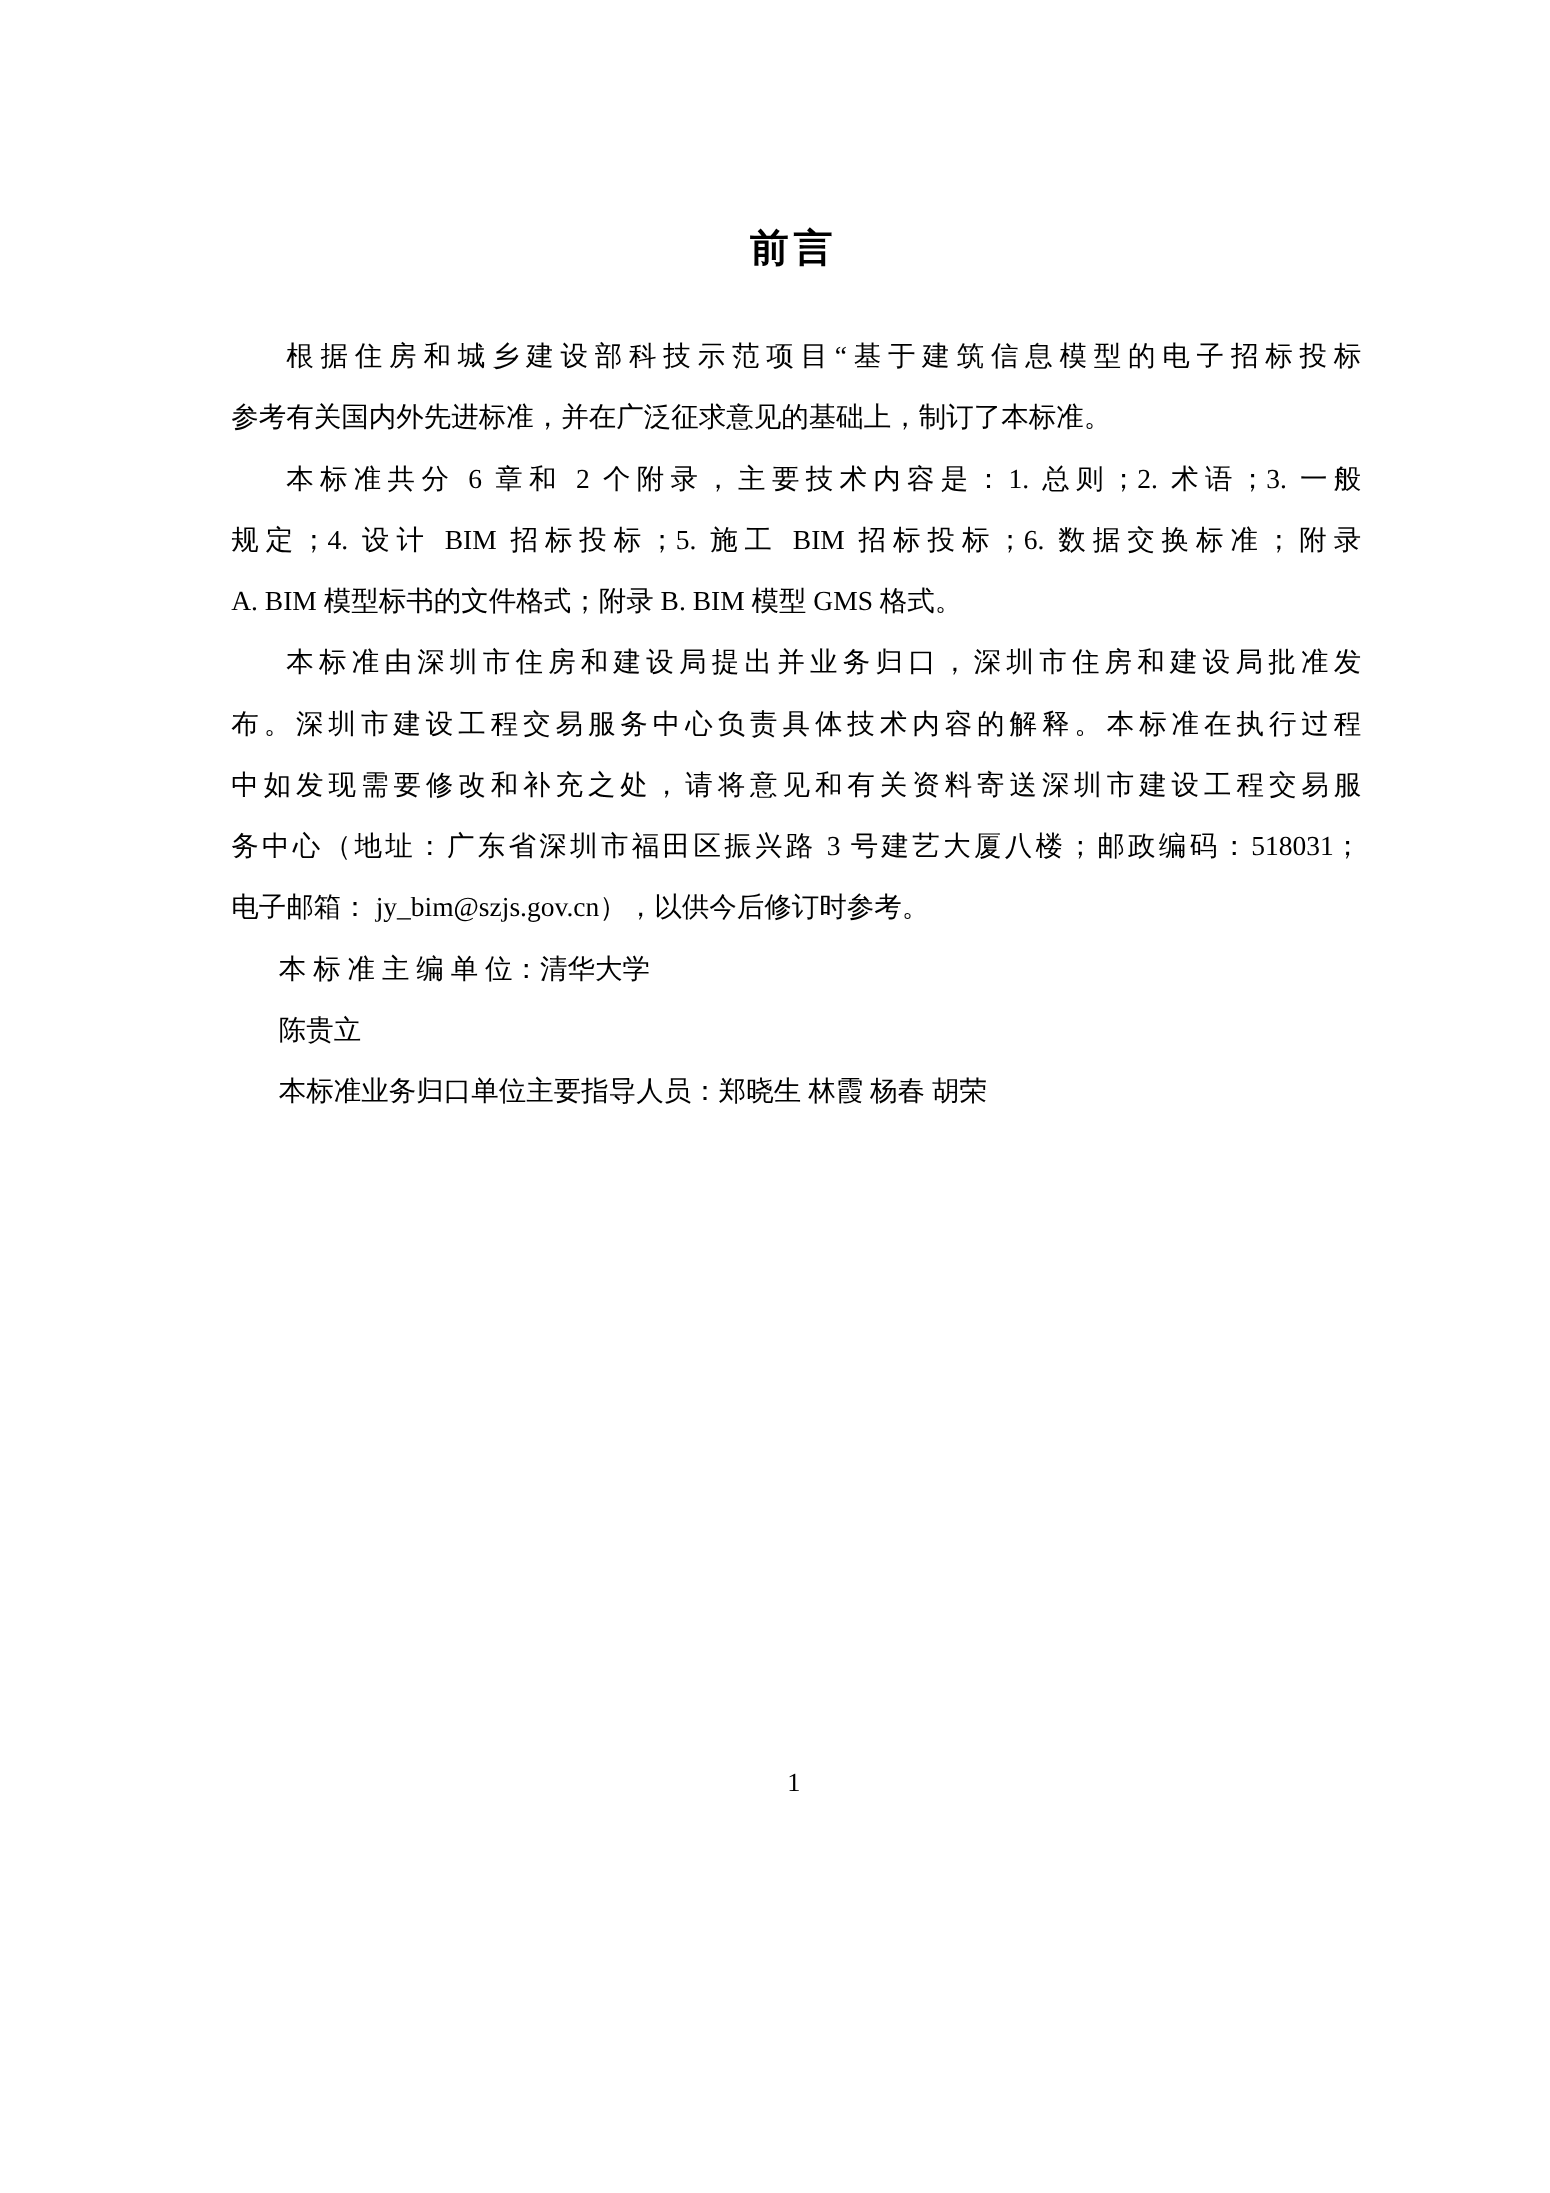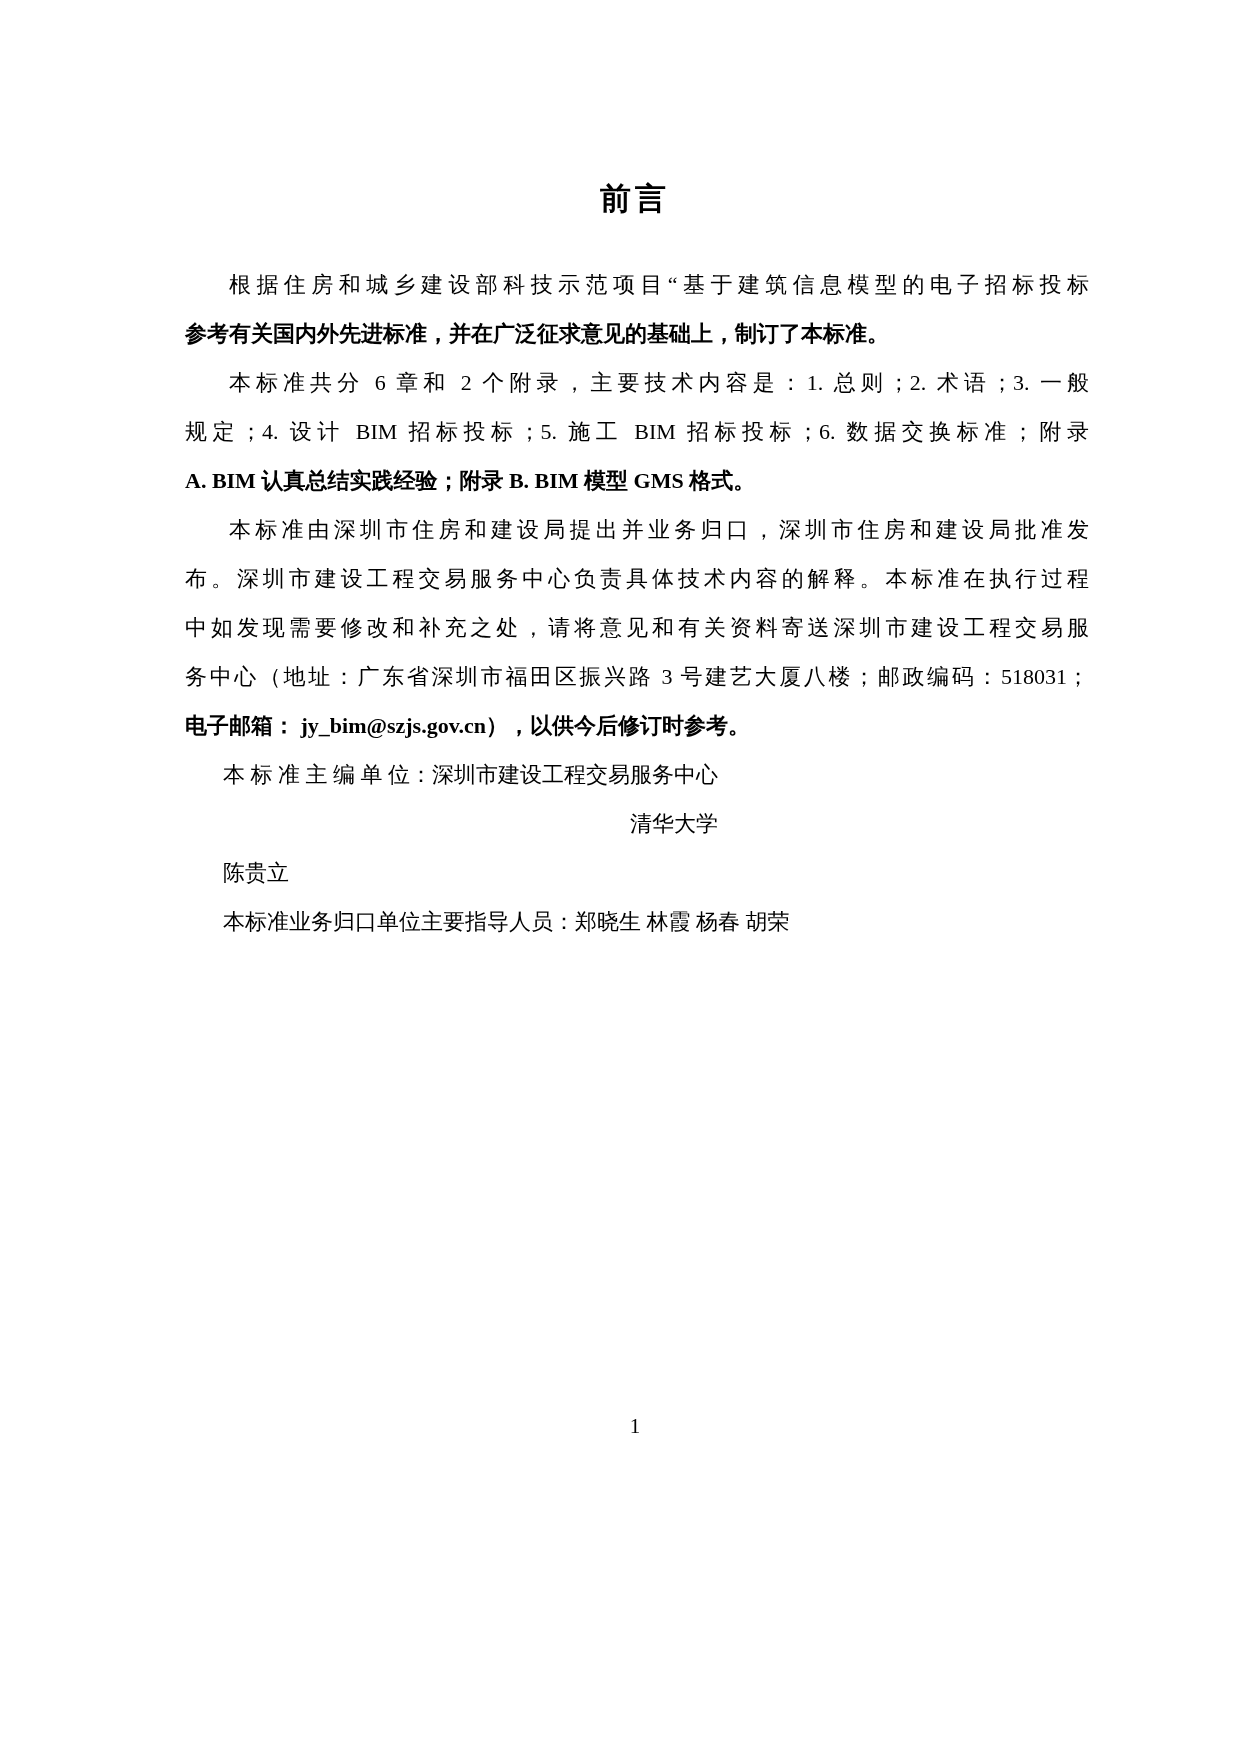--- a/index.html
+++ b/index.html
@@ -38,21 +38,20 @@
     line-height: 49px;
   }
   .para { margin: 0; padding: 0; }
   .jline {
     text-align: justify;
     text-align-last: justify;
   }
   .jlast {
     text-align: left;
     text-align-last: left;
-    font-weight: bold;
   }
   .ind { text-indent: 44px; }
   .credits { margin: 0; padding: 0; }
   .credit-row {
     display: flex;
     align-items: flex-start;
     padding-left: 38px;
     text-align: right;
   }
   .credit-label {
@@ -82,37 +81,36 @@
   <div class="text-block">
 
     <div class="para">
       <div class="jline ind">根据住房和城乡建设部科技示范项目“基于建筑信息模型的电子招标投标</div>
       <div class="jline jlast">参考有关国内外先进标准，并在广泛征求意见的基础上，制订了本标准。</div>
     </div>
 
     <div class="para">
       <div class="jline ind">本标准共分 6 章和 2 个附录，主要技术内容是：1. 总则；2. 术语；3. 一般</div>
       <div class="jline">规定；4. 设计 BIM 招标投标；5. 施工 BIM 招标投标；6. 数据交换标准；附录</div>
-      <div class="jline jlast">A. BIM 认真总结实践经验；附录 B. BIM 模型 GMS 格式。</div>
+      <div class="jline jlast">A. BIM 模型标书的文件格式；附录 B. BIM 模型 GMS 格式。</div>
     </div>
 
     <div class="para">
       <div class="jline ind">本标准由深圳市住房和建设局提出并业务归口，深圳市住房和建设局批准发</div>
       <div class="jline">布。深圳市建设工程交易服务中心负责具体技术内容的解释。本标准在执行过程</div>
       <div class="jline">中如发现需要修改和补充之处，请将意见和有关资料寄送深圳市建设工程交易服</div>
       <div class="jline">务中心（地址：广东省深圳市福田区振兴路 3 号建艺大厦八楼；邮政编码：518031；</div>
       <div class="jline jlast">电子邮箱： jy_bim@szjs.gov.cn），以供今后修订时参考。</div>
     </div>
 
     <div class="credits">
 
       <div class="credit-row">
         <span class="credit-label">本 标 准 主 编 单 位：</span>
         <div class="credit-values">
-          <div>深圳市建设工程交易服务中心</div>
           <div>清华大学</div>
         </div>
       </div>
 
 
       <div class="credit-row">
         <div class="credit-values">
           <div class="names">陈贵立</div>
         </div>
       </div>

